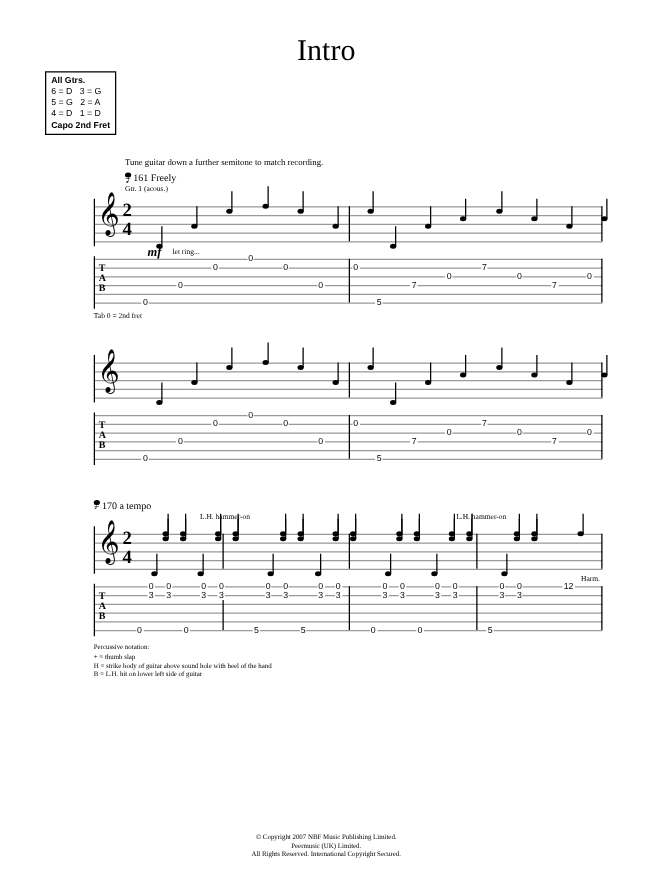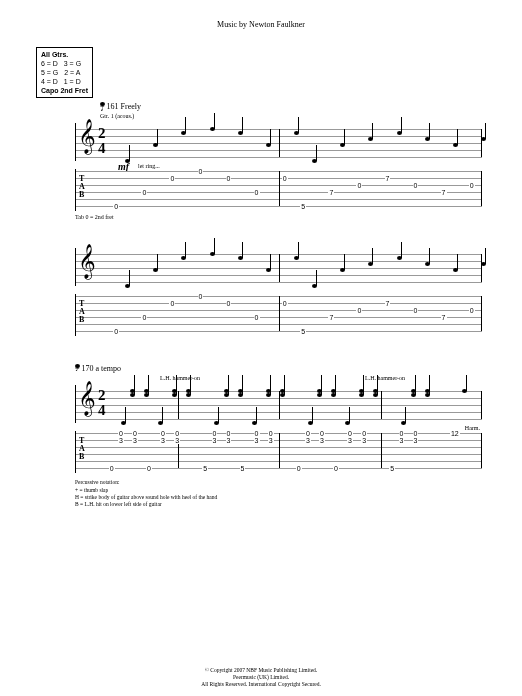--- a/index.html
+++ b/index.html
@@ -204,30 +204,31 @@
   }
   .lh1 { position: absolute; left: 85px; }
   .lh2 { position: absolute; left: 290px; }
   .harm { position: absolute; font-size: 6px; }
 </style>
 </head>
 <body>
 
 <div class="page">
 
-  <div class="subtitle">Music by Newton Faulkner</div>
+  <div class="title">Intro</div>
 
   <div class="tuning-box">
     <div class="th">All Gtrs.</div>
     <div class="tuning-row">6 = D   3 = G</div>
     <div class="tuning-row">5 = G   2 = A</div>
     <div class="tuning-row">4 = D   1 = D</div>
     <div class="th">Capo 2nd Fret</div>
   </div>
 
+  <div class="instruction">Tune guitar down a further semitone to match recording.</div>
   <div class="tempo">
     <span class="note">♩</span>
     <span>= 161 Freely</span>
   </div>
   <div class="gtr-label">Gtr. 1 (acous.)</div>
 
   
   <div class="system">
     <div class="staff">
       <div class="staff-line l1"></div>

